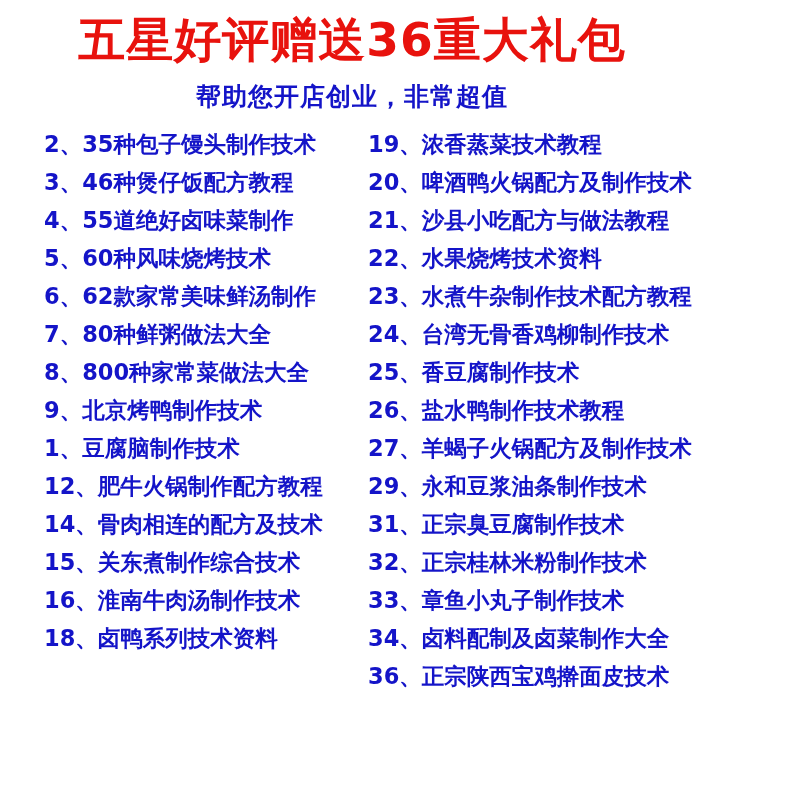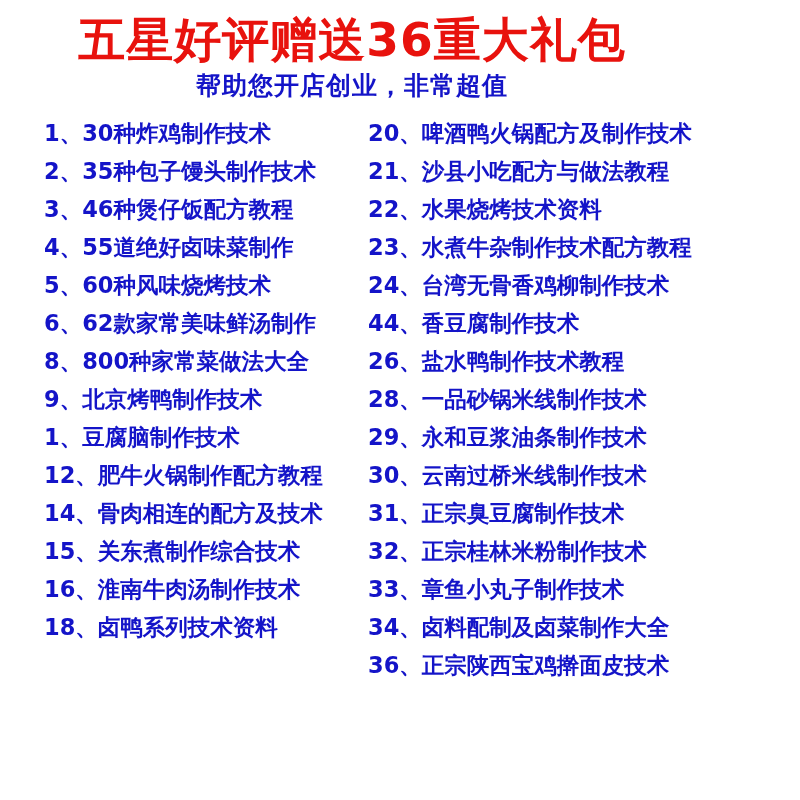--- a/index.html
+++ b/index.html
@@ -26,21 +26,21 @@
     margin-top: 14px;
     font-size: 47px;
     font-weight: bold;
     color: #e8120d;
     letter-spacing: 1px;
     line-height: 1.1;
     white-space: nowrap;
     text-align: center;
   }
   .subtitle {
-    margin-top: 3px;
+    margin-top: 14px;
     font-size: 25px;
     font-weight: bold;
     color: #1414c8;
     letter-spacing: 1px;
     white-space: nowrap;
     text-align: center;
   }
   .columns {
     margin-top: 12px;
     width: 800px;
@@ -75,47 +75,47 @@
 <body>
 
 <div class="poster">
 
   <div class="title">五星好评赠送36重大礼包</div>
   <div class="subtitle">帮助您开店创业，非常超值</div>
 
   <div class="columns">
 
     <div class="col col-left">
-      <div class="item">1、30种炸鸡制作技术</div>
       <div class="item">2、35种包子馒头制作技术</div>
       <div class="item">3、46种煲仔饭配方教程</div>
       <div class="item">4、55道绝好卤味菜制作</div>
       <div class="item">5、60种风味烧烤技术</div>
       <div class="item">6、62款家常美味鲜汤制作</div>
+      <div class="item">7、80种鲜粥做法大全</div>
       <div class="item">8、800种家常菜做法大全</div>
       <div class="item">9、北京烤鸭制作技术</div>
       <div class="item">1、豆腐脑制作技术</div>
       <div class="item">12、肥牛火锅制作配方教程</div>
       <div class="item">14、骨肉相连的配方及技术</div>
       <div class="item">15、关东煮制作综合技术</div>
       <div class="item">16、淮南牛肉汤制作技术</div>
       <div class="item">18、卤鸭系列技术资料</div>
     </div>
 
     <div class="col col-right">
+      <div class="item">19、浓香蒸菜技术教程</div>
       <div class="item">20、啤酒鸭火锅配方及制作技术</div>
       <div class="item">21、沙县小吃配方与做法教程</div>
       <div class="item">22、水果烧烤技术资料</div>
       <div class="item">23、水煮牛杂制作技术配方教程</div>
       <div class="item">24、台湾无骨香鸡柳制作技术</div>
-      <div class="item">44、香豆腐制作技术</div>
+      <div class="item">25、香豆腐制作技术</div>
       <div class="item">26、盐水鸭制作技术教程</div>
-      <div class="item">28、一品砂锅米线制作技术</div>
+      <div class="item">27、羊蝎子火锅配方及制作技术</div>
       <div class="item">29、永和豆浆油条制作技术</div>
-      <div class="item">30、云南过桥米线制作技术</div>
       <div class="item">31、正宗臭豆腐制作技术</div>
       <div class="item">32、正宗桂林米粉制作技术</div>
       <div class="item">33、章鱼小丸子制作技术</div>
       <div class="item">34、卤料配制及卤菜制作大全</div>
       <div class="item">36、正宗陕西宝鸡擀面皮技术</div>
     </div>
 
   </div>
 </div>
 

